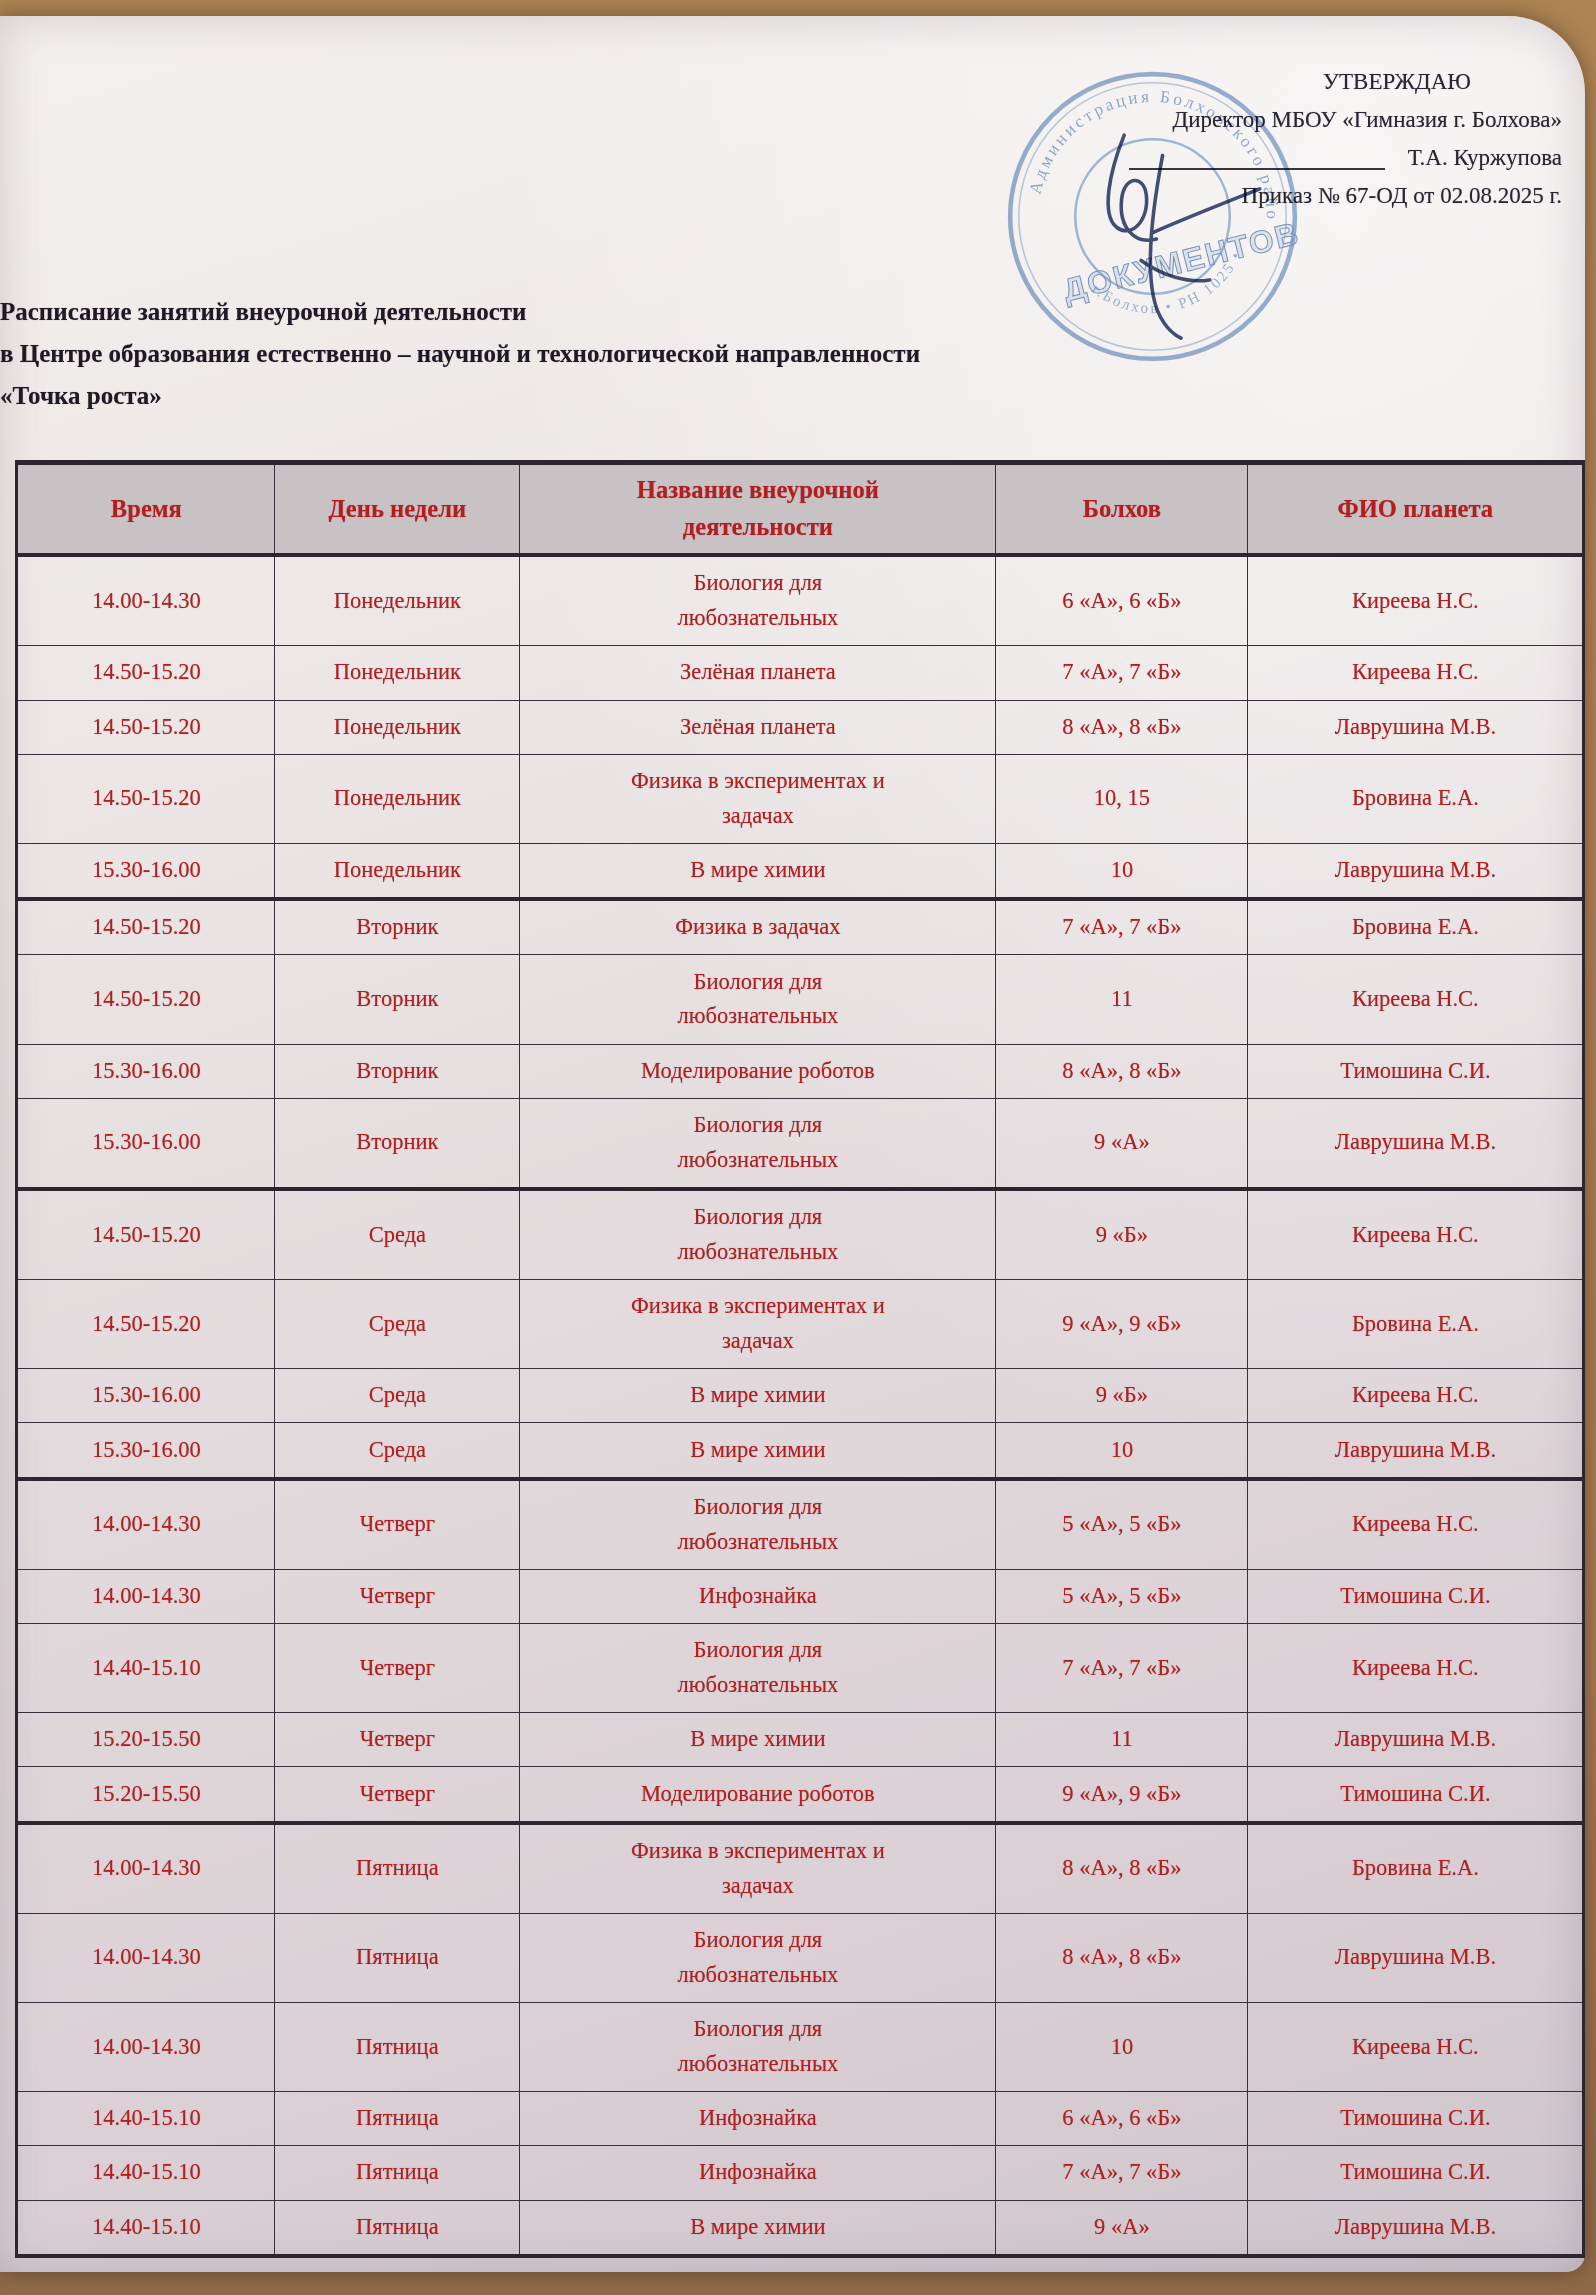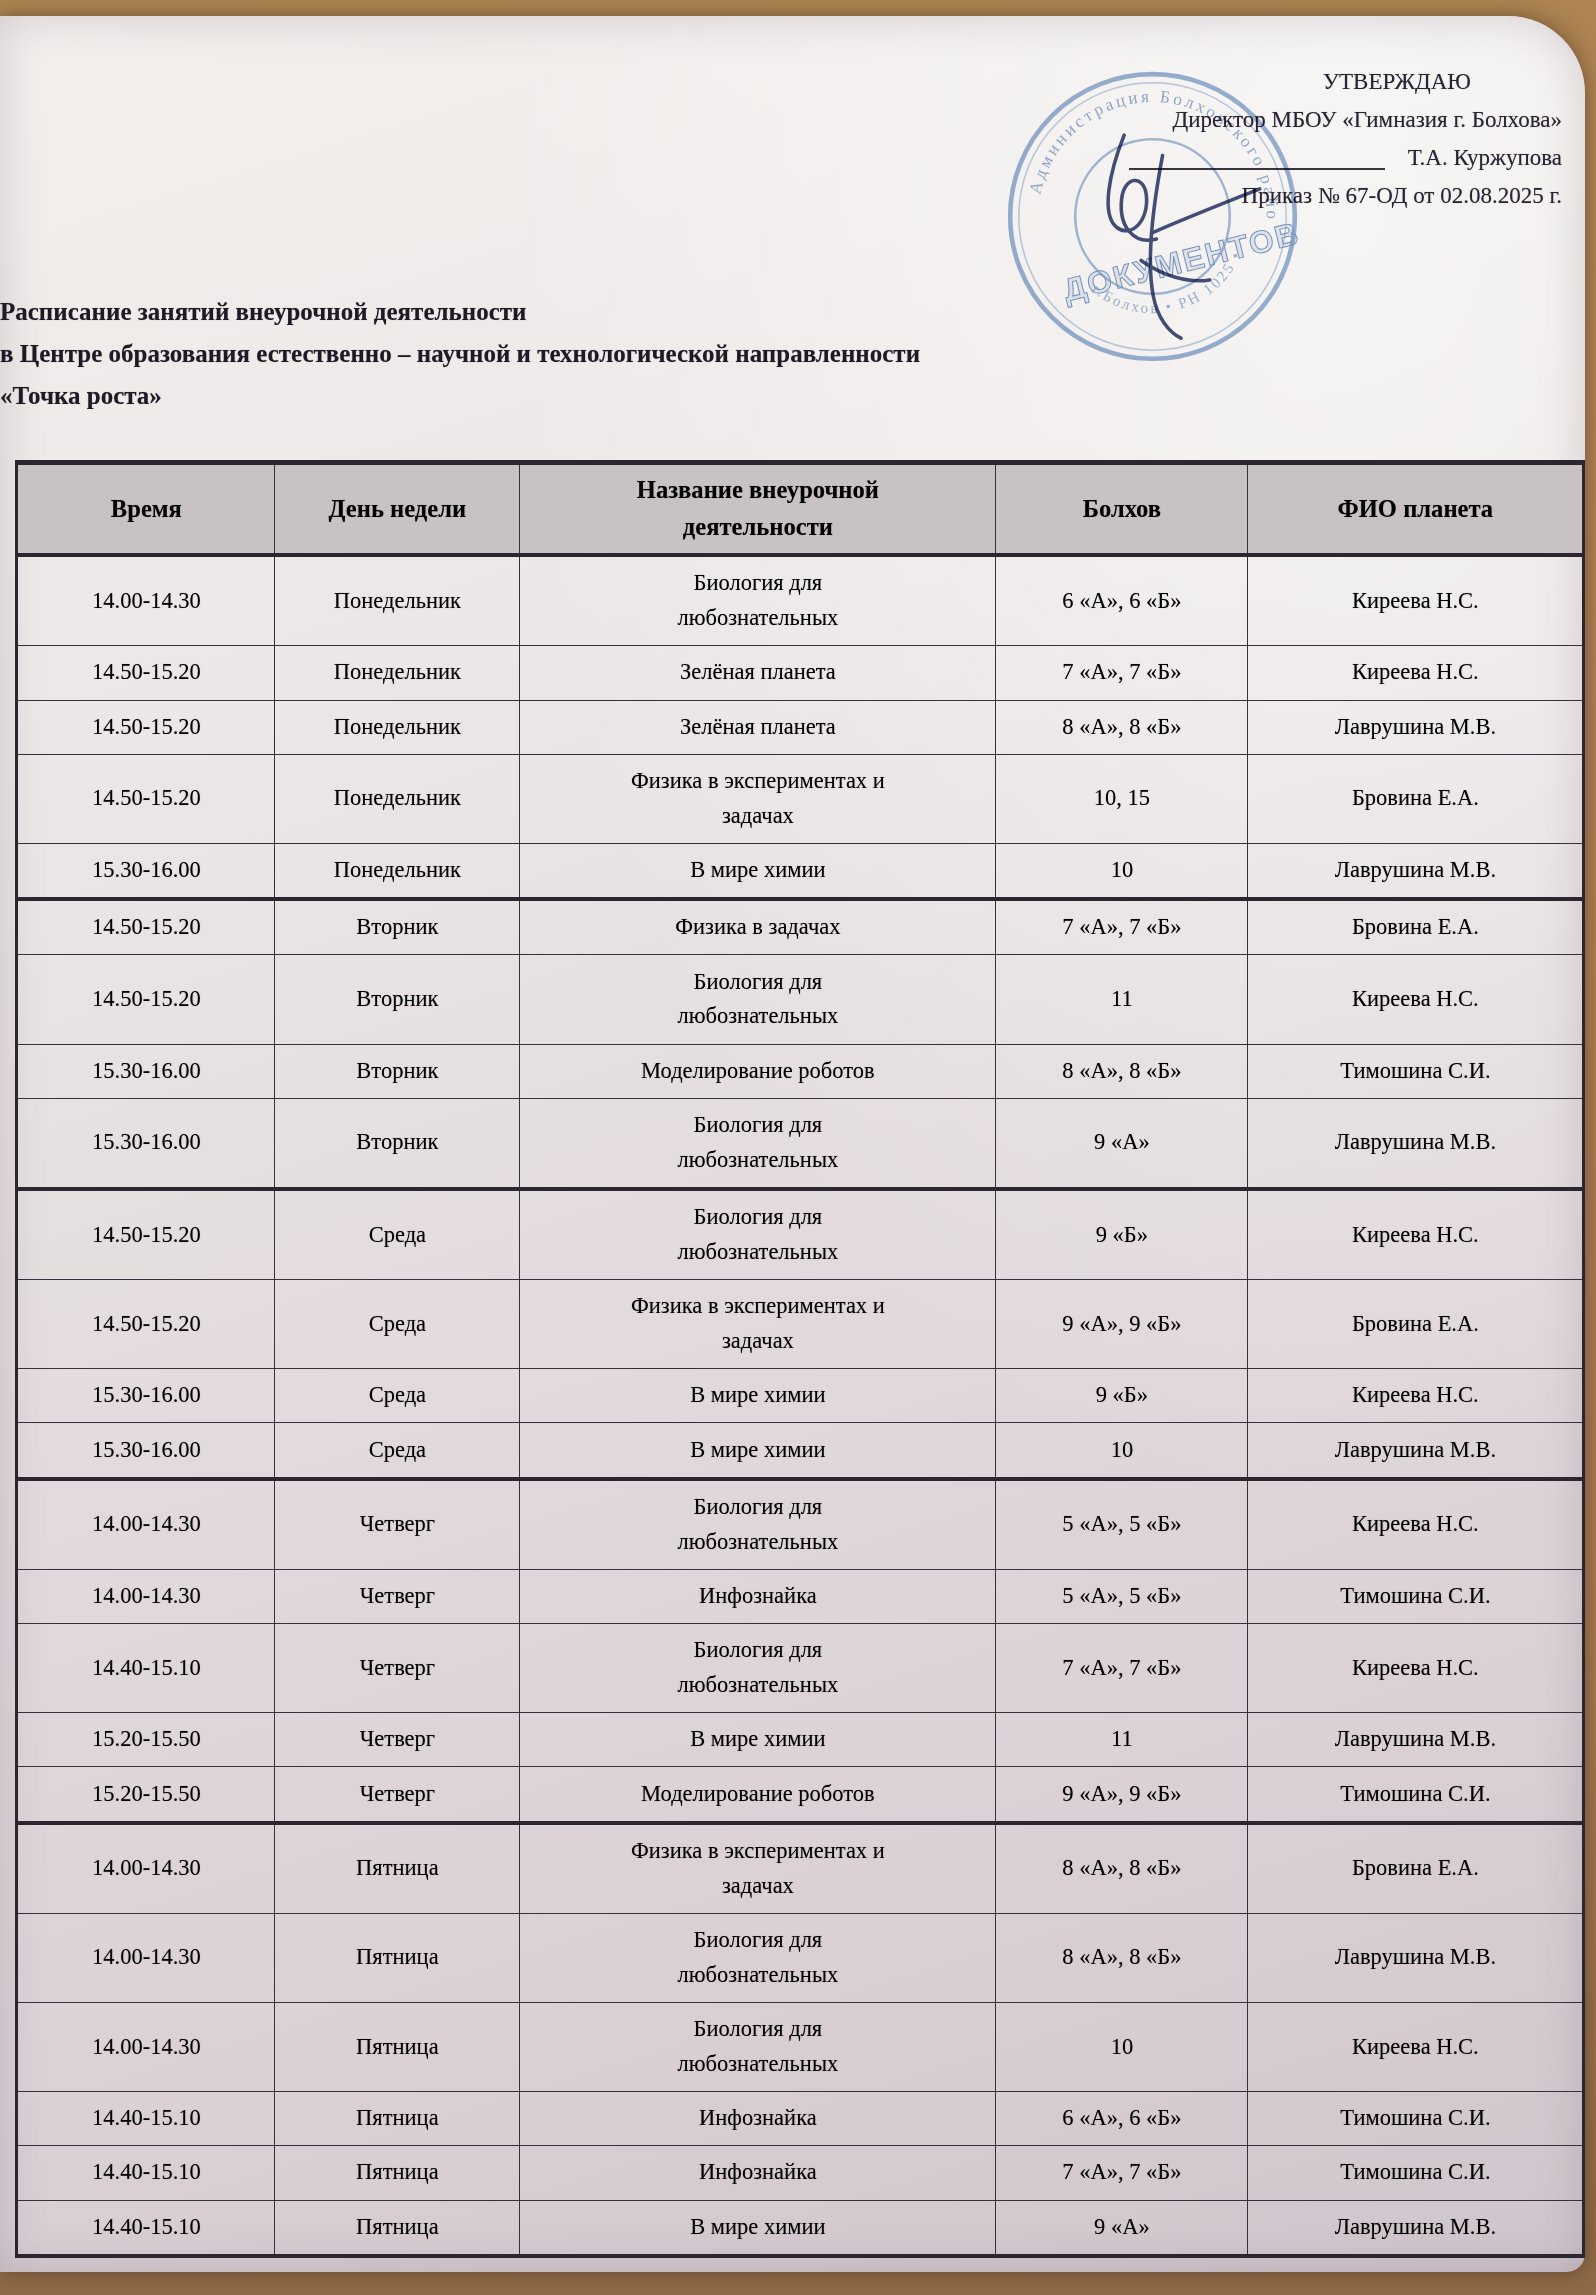--- a/index.html
+++ b/index.html
@@ -28,21 +28,21 @@
   .sig-line{width:256px;border-bottom:2px solid #3a3442;margin:0 13.3px 7.2px 0;}
   
   .title{
     position:absolute;top:291px;left:0;width:1596px;text-align:left;
     font-weight:bold;font-size:25px;line-height:42px;color:#1f1926;
   }
   
   table.schedule{
     position:absolute;left:15.4px;top:460px;width:1567px;
     border-collapse:collapse;table-layout:fixed;
-    font-size:22.5px;color:#000000;
+    font-size:22.5px;color:#b91c1c;
   }
   .schedule th,.schedule td{
     border:1.5px solid #37303c;text-align:center;vertical-align:middle;
     white-space:pre-line;overflow:hidden;
   }
   .schedule th{
     background:#c9c2c5;font-weight:bold;font-size:24.6px;
     line-height:1.5;padding:7.2px 5.1px;
     border-top:5.1px solid #2c2631;border-bottom:4.1px solid #2c2631;
   }

